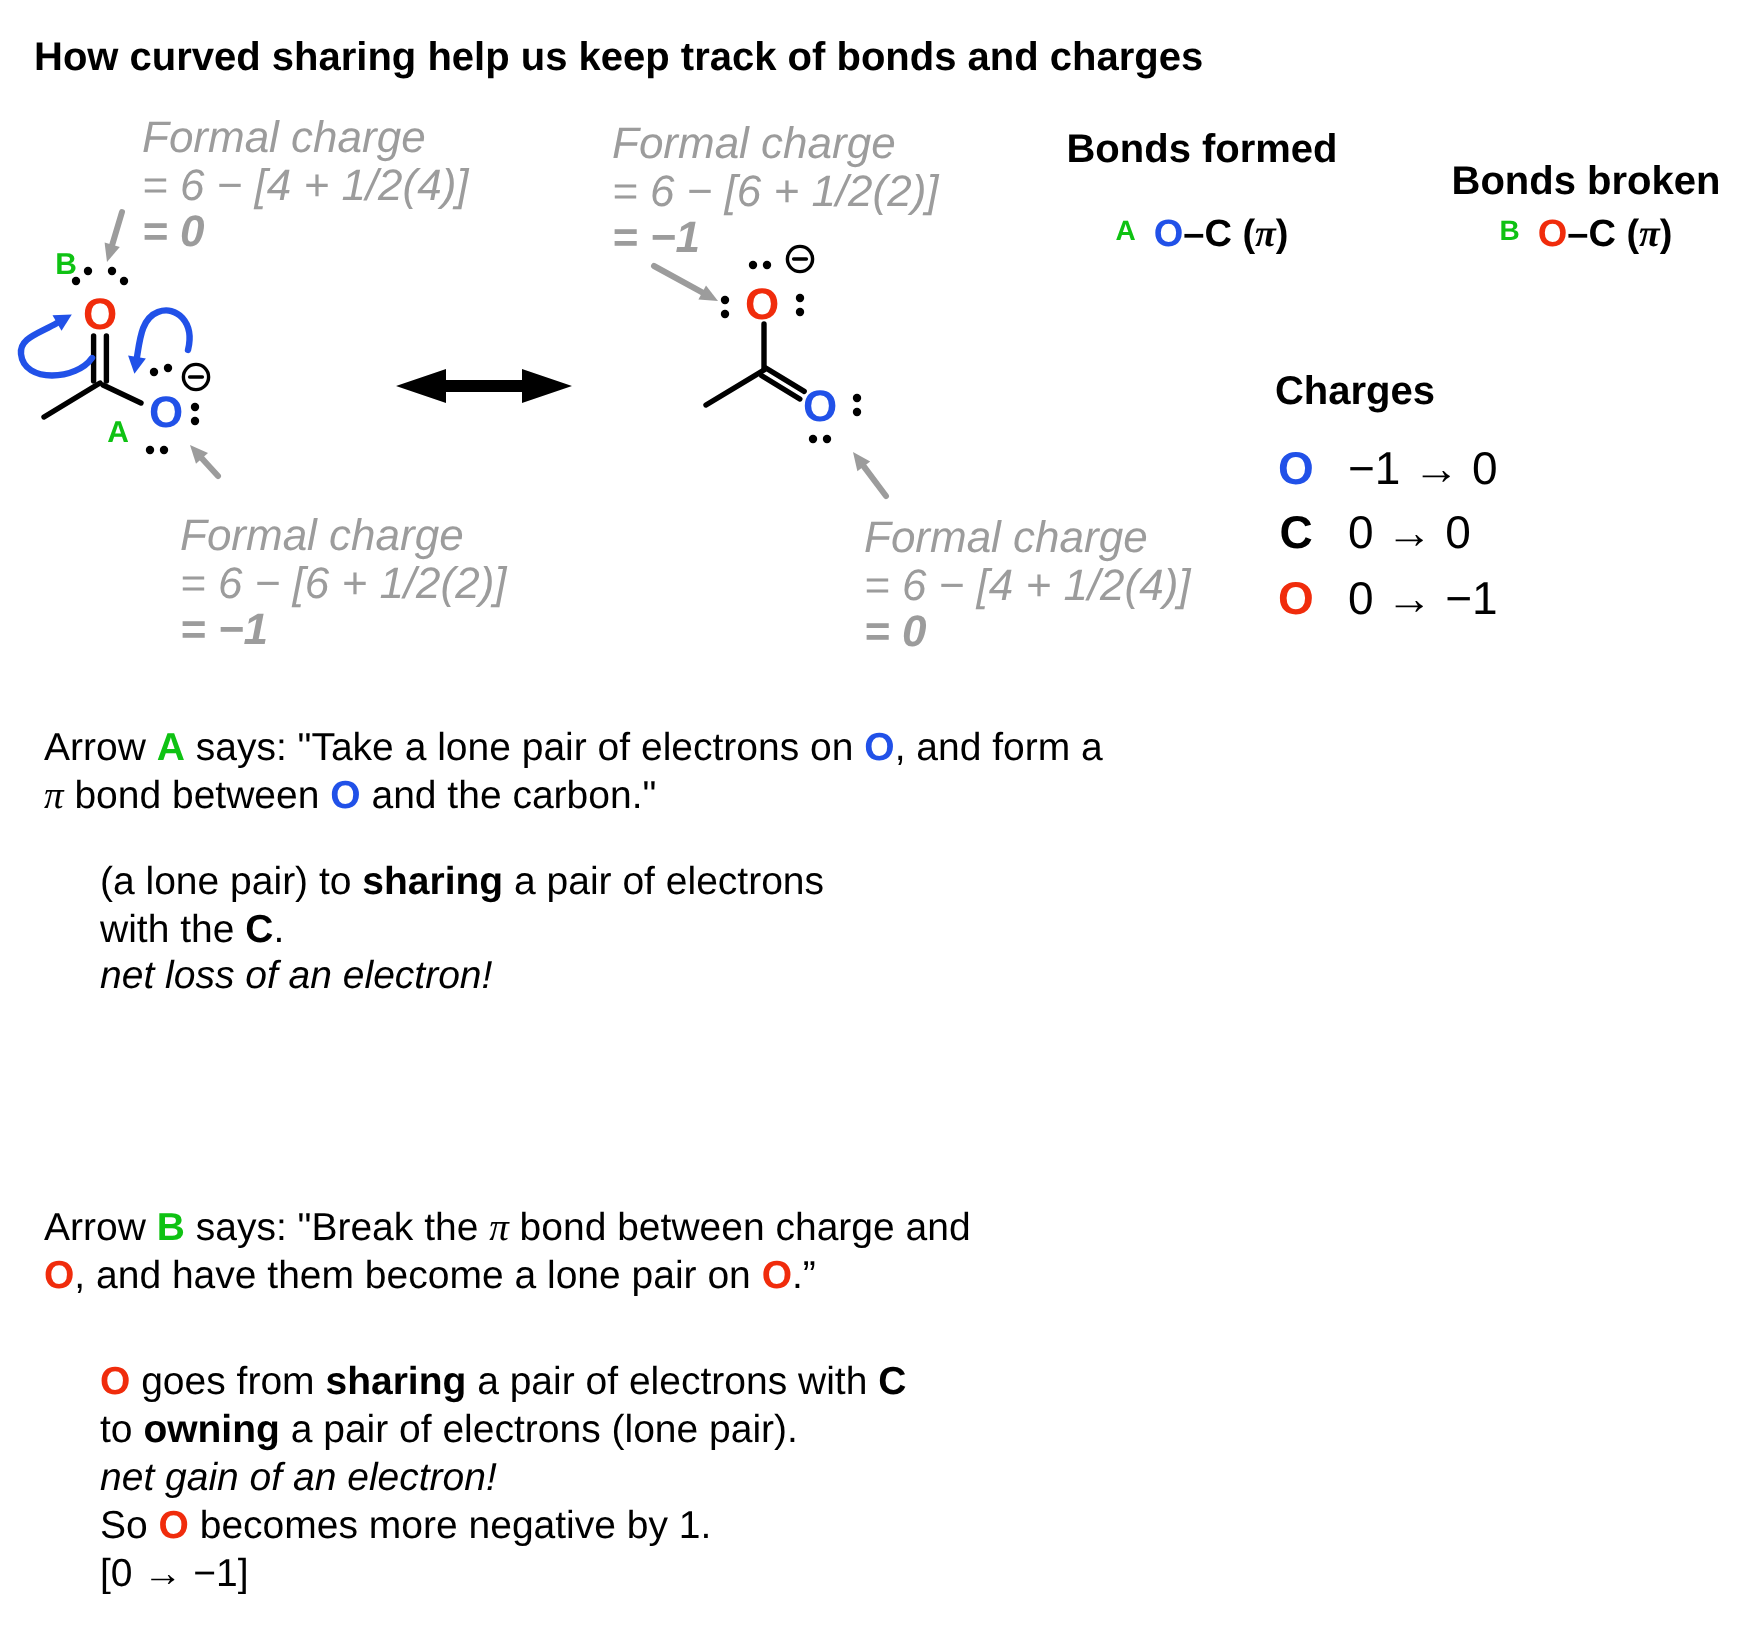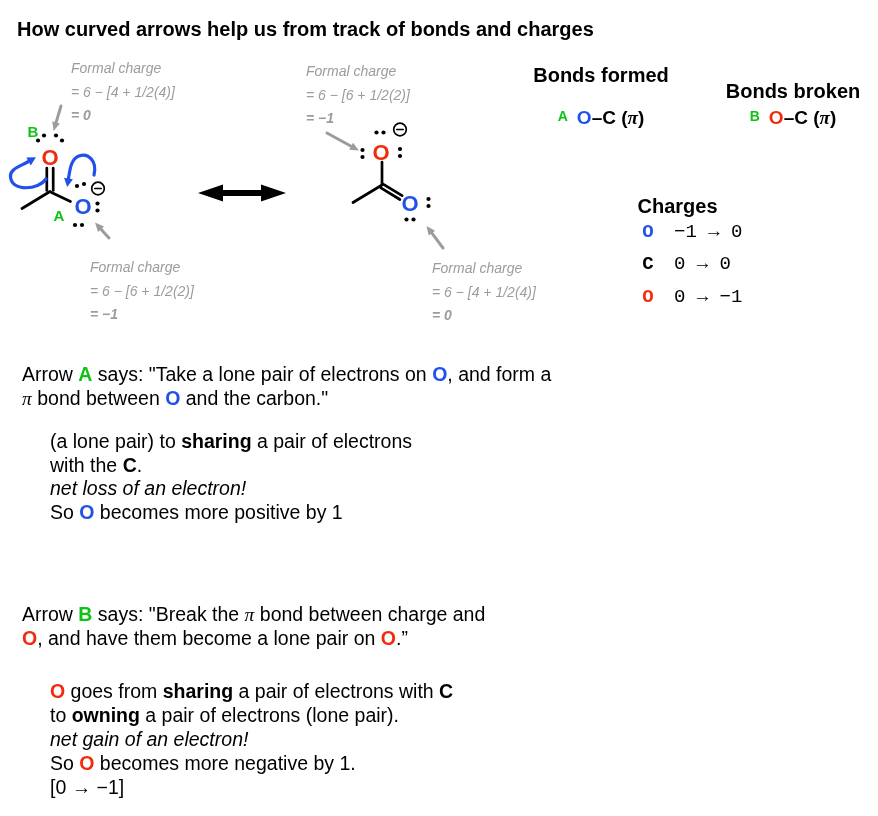--- a/index.html
+++ b/index.html
@@ -1,54 +1,54 @@
 <!DOCTYPE html>
 <html style="--red: #f02c0c; --blue: #2151e8; --green: #0fc213; --gray: #9c9c9c;"><head>
 <meta charset="utf-8">
 <style>
   html,body{margin:0;padding:0;}
   body{width:878px;height:816px;background:#fff;position:relative;
        font-family:"Liberation Sans",sans-serif;color:#000;overflow:hidden;}
   .abs{position:absolute;}
   .title{font-size:20px;font-weight:bold;white-space:nowrap;}
-  .fc{font-size:14px;font-style:italic;color:var(--gray);line-height:23.5px;white-space:nowrap;}
+  .fc{font-size:22px;font-style:italic;color:var(--gray);line-height:23.5px;white-space:nowrap;}
   .fc .strong{font-weight:bold;}
   .para{font-size:19.5px;line-height:23.5px;white-space:nowrap;}
   .blk{font-size:19.5px;line-height:23.5px;white-space:nowrap;}
   .blk2{font-size:19.5px;line-height:24px;white-space:nowrap;}
   .green-b{color:var(--green);font-weight:bold;}
   .blue-b{color:var(--blue);font-weight:bold;}
   .red-b{color:var(--red);font-weight:bold;}
   .b{font-weight:bold;}
   .i{font-style:italic;}
   .panel-h{font-size:20px;font-weight:bold;text-align:center;white-space:nowrap;}
   .bond-row{font-size:19px;font-weight:bold;text-align:center;white-space:nowrap;}
   .bond-row .lbl{font-size:14px;vertical-align:3px;margin-right:9px;}
   .pi{font-family:"Liberation Serif",serif;font-style:italic;}
-  .charge-row{font-size:19px;white-space:nowrap;font-family:Liberation Mono, monospace;}
+  .charge-row{font-size:23px;white-space:nowrap;}
   .charge-row .atom{display:inline-block;width:22px;text-align:center;font-weight:bold;}
   .charge-row .chg{margin-left:15px;}
   svg text{font-family:"Liberation Sans",sans-serif;}
   .atom-red{fill:var(--red);font-size:22px;font-weight:bold;text-anchor:middle;}
   .atom-blue{fill:var(--blue);font-size:22px;font-weight:bold;text-anchor:middle;}
   .lbl-green{fill:var(--green);font-size:15px;font-weight:bold;text-anchor:middle;}
   .bond{stroke:#000;stroke-width:2.7;stroke-linecap:round;}
   .dot{fill:#000;}
   .minus-circ{fill:#fff;stroke:#000;stroke-width:1.7;}
   .minus-line{stroke:#000;stroke-width:1.7;stroke-linecap:round;}
   .curved{stroke:var(--blue);stroke-width:3.2;fill:none;stroke-linecap:round;}
   .curved-head{fill:var(--blue);}
   .gray-line{stroke:var(--gray);stroke-width:3;stroke-linecap:round;}
   .gray-head{fill:var(--gray);}
   .res-arrow{fill:#000;}
 </style>
 </head>
 <body>
 
-<div class="abs title" style="left:17px;top:18px;">How curved arrows help us from track of bonds and charges</div>
+<div class="abs title" style="left:17px;top:18px;">How curved sharing help us keep track of bonds and charges</div>
 
 <svg class="abs" style="left:0;top:100px;" width="150" height="150" viewBox="0 0 150 150">
 
   <g>
     <line class="bond" x1="22" y1="108.5" x2="50" y2="91.5"></line>
     <line class="bond" x1="46.8" y1="68" x2="46.8" y2="90.5"></line>
     <line class="bond" x1="53.2" y1="68" x2="53.2" y2="90.5"></line>
     <line class="bond" x1="51.5" y1="92.5" x2="70.5" y2="101.5"></line>
   </g>
 
@@ -162,41 +162,40 @@
 
 <div class="abs panel-h" style="left:520px;top:64px;width:162px;">Bonds formed</div>
 <div class="abs bond-row" style="left:520px;top:107px;width:162px;">
   <span class="lbl green-b">A</span><span class="blue-b">O</span><span>–C (</span><span class="pi">π</span><span>)</span>
 </div>
 <div class="abs panel-h" style="left:712px;top:80px;width:162px;">Bonds broken</div>
 <div class="abs bond-row" style="left:712px;top:107px;width:162px;">
   <span class="lbl green-b">B</span><span class="red-b">O</span><span>–C (</span><span class="pi">π</span><span>)</span>
 </div>
 
-<div class="abs panel-h" style="left:629px;top:185px;width:97px;margin-top:10px;">Charges</div>
+<div class="abs panel-h" style="left:629px;top:185px;width:97px;">Charges</div>
 <div class="abs charge-row" style="left:637px;top:221px;">
   <span class="atom blue-b">O</span><span class="chg">−1 → 0</span>
 </div>
 <div class="abs charge-row" style="left:637px;top:253px;">
   <span class="atom">C</span><span class="chg">0 → 0</span>
 </div>
 <div class="abs charge-row" style="left:637px;top:286px;">
   <span class="atom red-b">O</span><span class="chg">0 → −1</span>
 </div>
 
 <div class="abs para" style="left:22px;top:363px;">
   <span>Arrow </span><span class="green-b">A</span><span> says: "Take a lone pair of electrons on </span><span class="blue-b">O</span><span>, and form a</span><br>
   <span class="pi">π</span><span> bond between </span><span class="blue-b">O</span><span> and the carbon."</span>
 </div>
 
 <div class="abs blk" style="left:50px;top:430px;">
   <div><span>(a lone pair) to </span><span class="b">sharing</span><span> a pair of electrons</span></div>
   <div><span>with the </span><span class="b">C</span><span>.</span></div>
   <div class="i">net loss of an electron!</div>
-  <div><span>So </span><span class="blue-b">O</span><span> becomes more positive by 1</span></div>
 </div>
 
 <div class="abs para" style="left:22px;top:603px;">
   <span>Arrow </span><span class="green-b">B</span><span> says: "Break the </span><span class="pi">π</span><span> bond between charge and</span><br>
   <span class="red-b">O</span><span>, and have them become a lone pair on </span><span class="red-b">O</span><span>.”</span>
 </div>
 
 <div class="abs blk2" style="left:50px;top:679px;">
   <div><span class="red-b">O</span><span> goes from </span><span class="b">sharing</span><span> a pair of electrons with </span><span class="b">C</span></div>
   <div><span>to </span><span class="b">owning</span><span> a pair of electrons (lone pair).</span></div>

